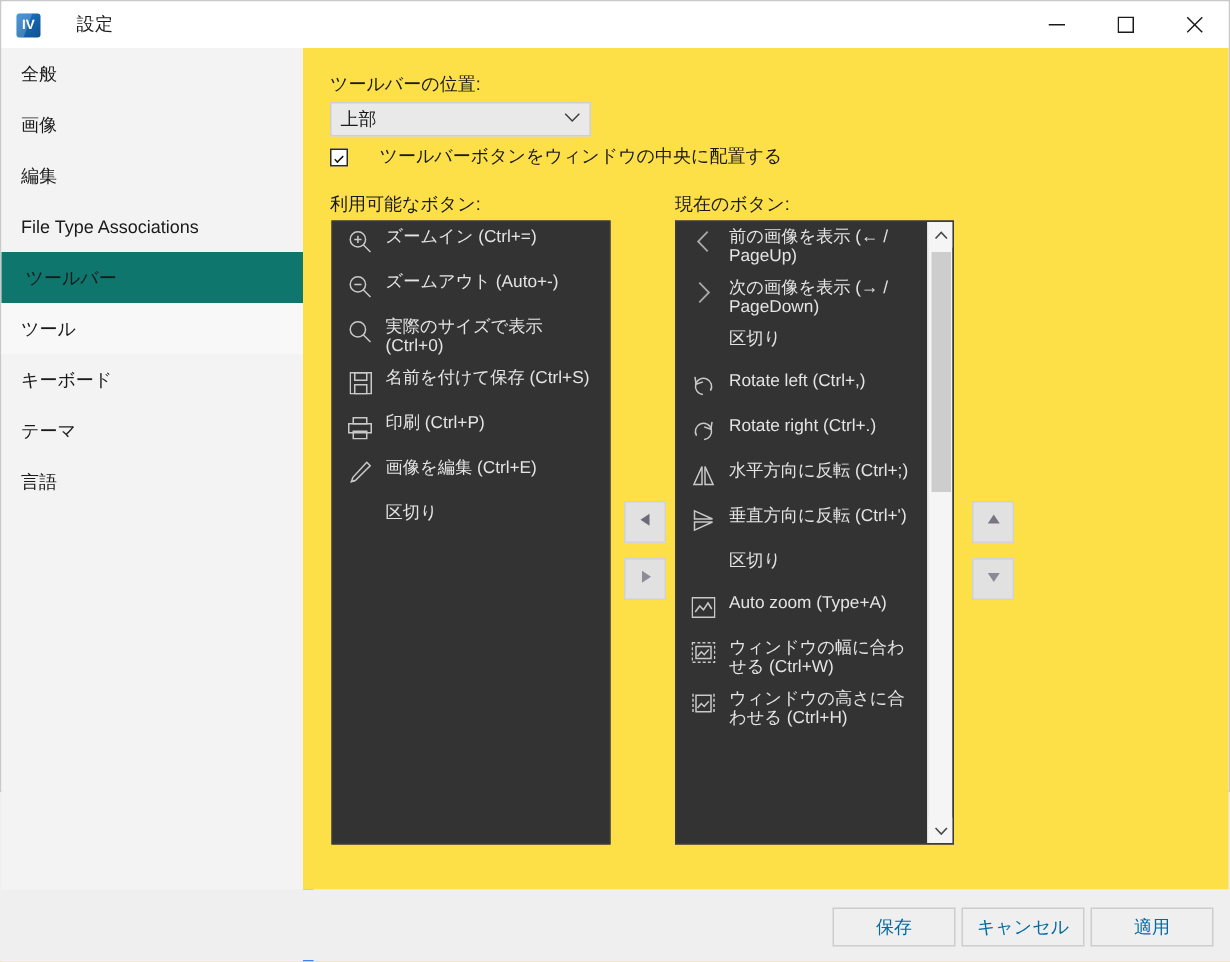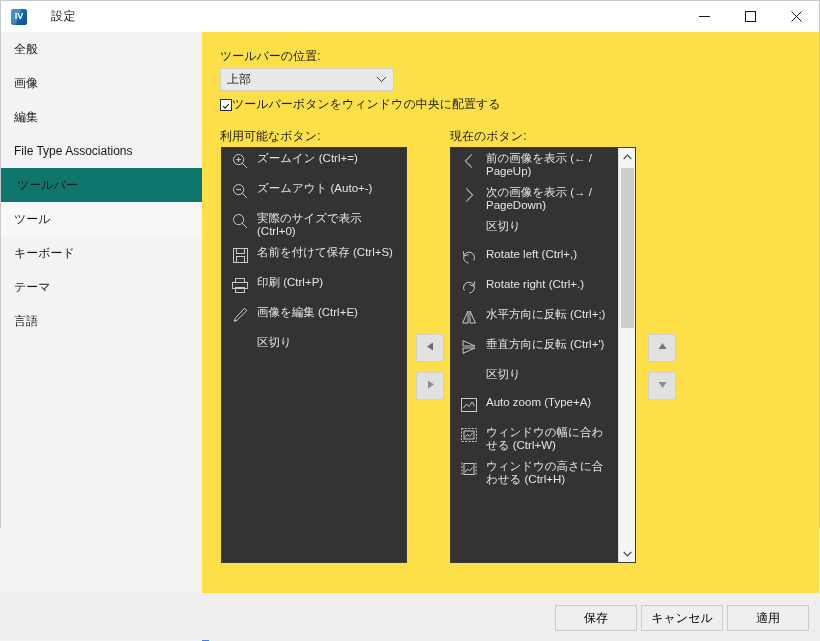--- a/index.html
+++ b/index.html
@@ -42,21 +42,21 @@
            box-sizing:border-box;}
   .lbl{font-size:12px;color:#1a1a1a;}
 
   .pos-label{position:absolute;left:18px;top:16px;}
   .combo{position:absolute;left:18px;top:36px;width:174px;height:23px;background:#e9e9e9;
          border:1px solid #cfcfcf;box-sizing:border-box;display:flex;align-items:center;
          padding:0 6px;font-size:12px;color:#1a1a1a;}
   .combo .cv{flex:1;}
   .combo .chev{color:#3d3d3d;font-size:11px;line-height:1;}
 
-  .chkrow{position:absolute;left:18px;top:64px;display:flex;align-items:center;gap:0;}
+  .chkrow{position:absolute;left:18px;top:64px;display:flex;align-items:center;gap:21px;}
   .chkbox{width:12px;height:12px;border:1px solid #2b2b2b;box-sizing:border-box;background:#fff;
           position:relative;}
   .chkbox:after{content:"";position:absolute;left:2px;top:4px;width:5px;height:2px;
           border-left:1.6px solid #111;border-bottom:1.6px solid #111;
           transform:rotate(-45deg);}
 
   .avail-label{position:absolute;left:18px;top:96px;}
   .cur-label{position:absolute;left:248px;top:96px;}
 
   
@@ -87,21 +87,21 @@
   .xbtn{position:absolute;width:28px;height:28px;background:#e1e1e1;border:1px solid #d2d2d2;
         box-sizing:border-box;display:flex;align-items:center;justify-content:center;}
   .xb-left{left:214px;top:302px;}
   .xb-right{left:214px;top:340px;}
   .yb-up{left:446px;top:302px;}
   .yb-down{left:446px;top:340px;}
 
   
   .footer{position:absolute;left:0;top:592px;width:818px;height:47px;background:#efefef;}
   .fbtn{position:absolute;top:12px;height:26px;width:82px;background:#efefef;
-        border:1px solid #cdcdcd;box-sizing:border-box;font-size:12px;color:#000000;
+        border:1px solid #cdcdcd;box-sizing:border-box;font-size:12px;color:#0369a1;
         display:flex;align-items:center;justify-content:center;}
   .fb-save{right:182px;}
   .fb-cancel{right:96px;}
   .fb-apply{right:10px;}
 </style>
 </head>
 <body>
 
 <div id="app">
 

